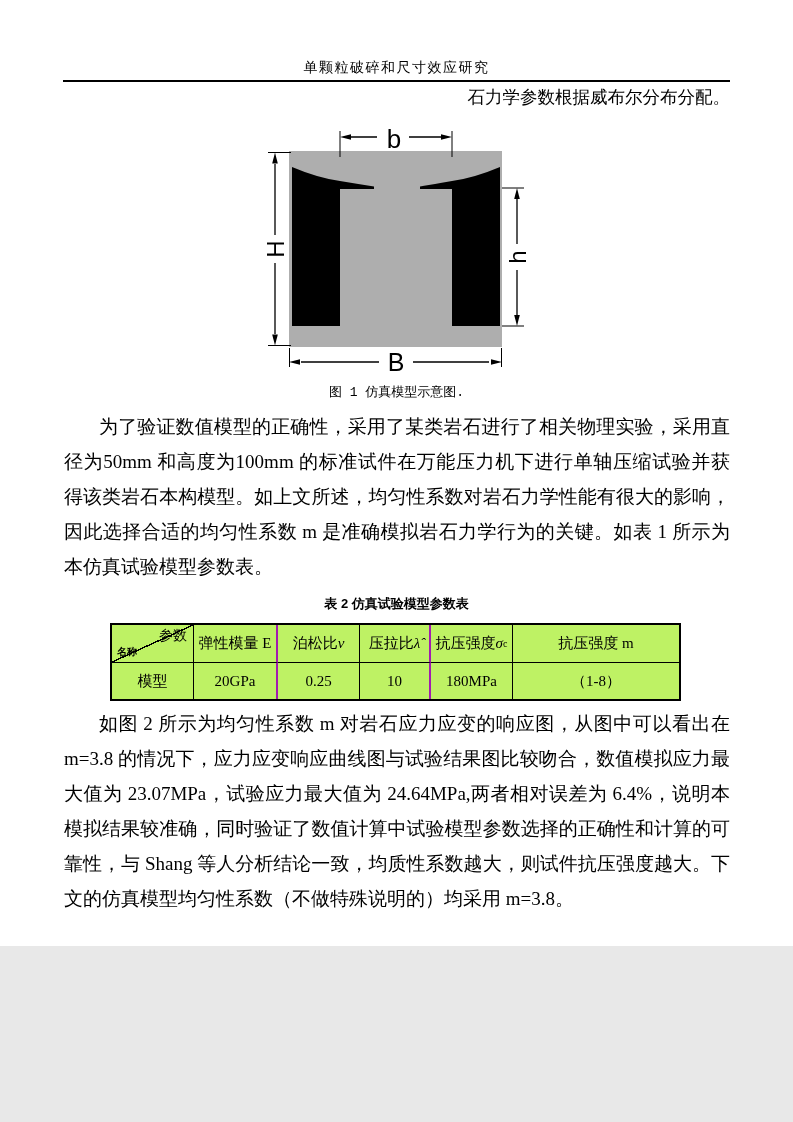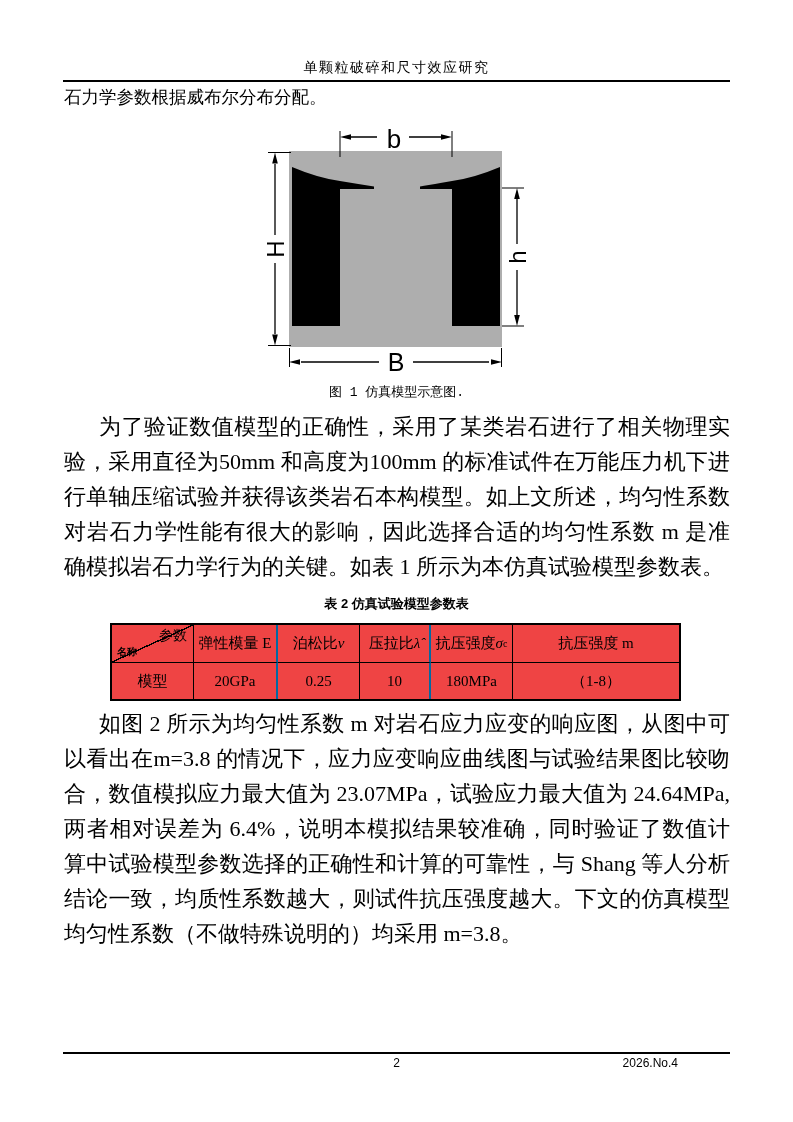--- a/index.html
+++ b/index.html
@@ -1,66 +1,66 @@
 <!DOCTYPE html>
 <html><head>
 <meta charset="utf-8">
 <style>
   html,body{margin:0;padding:0;background:#e8e8e8;}
   .page{
-    position:relative; width:793px; height:1122px; background:#ffffff;
+    position:relative; width:793px; height:946px; background:#ffffff;
     margin:0 auto; overflow:hidden;
     font-family:"Liberation Serif", serif; color:#000;
   }
   .running-head{
     position:absolute; left:0; top:59px; width:100%;
     text-align:center; font-size:14px; letter-spacing:1.5px;
   }
   .rule{ position:absolute; left:63px; width:667px; height:0; border-top:2px solid #000; }
   .head-rule{ top:80px; }
   .foot-rule{ top:1052px; }
   .intro{
     position:absolute; left:64px; top:85px; width:666px;
-    font-size:17.5px; line-height:24px;
+    font-size:17.5px; line-height:24px;text-align:right;
   }
   .figure-svg{ position:absolute; left:250px; top:118px; width:290px; height:258px; }
   .dimline{ stroke:#000; stroke-width:1.3; fill:none; }
   .extline{ stroke:#000; stroke-width:1; fill:none; }
   .arrowhead{ fill:#000; stroke:none; }
   .dimlabel{ font-family:"Liberation Sans", sans-serif; fill:#000; }
   .fig-caption{
     position:absolute; left:0; top:383px; width:100%; text-align:center;
     font-family:Liberation Mono, monospace; font-size:13px;
   }
   .para{
     position:absolute; left:64px; width:666px;
-    font-size:22px; line-height:35px; text-align:justify;
+    font-size:19px; line-height:35px; text-align:justify;
     text-indent:35px;
   }
   .para1{ top:409px; }
   .para2{ top:706px; }
   .tbl-caption{
     position:absolute; left:0; top:595px; width:100%; text-align:center;
     font-family:"Liberation Sans", sans-serif; font-size:13px; font-weight:bold;
   }
   .tbl{
     position:absolute; left:110px; top:623px;
     display:grid;
     grid-template-columns:82px 84px 82px 71px 82px 166px;
     grid-template-rows:38px 36px;
     border:2px solid #000;
-    font-size:15px; background:#ef4444;
+    font-size:15px; background:#bef264;
   }
   .cell{
     display:flex; align-items:center; justify-content:center;
     position:relative; white-space:nowrap;
   }
   .hdr{ border-bottom:1px solid #000; }
   .br1{ border-right:1px solid #000; }
-  .br2{ border-right:2px solid #0369a1; }
+  .br2{ border-right:2px solid #a21caf; }
   .corner{
     background:linear-gradient(to bottom right,
       transparent calc(50% - 0.7px), #000 calc(50% - 0.7px),
       #000 calc(50% + 0.7px), transparent calc(50% + 0.7px));
   }
   .corner-top{ position:absolute; top:2px; right:6px; font-size:14px; }
   .corner-bottom{ position:absolute; bottom:3px; left:5px; font-size:10px;font-weight:bold; }
   .sym{ font-style:italic; }
   .subscript{ font-size:10px; vertical-align:-4px; }
   .page-num{

